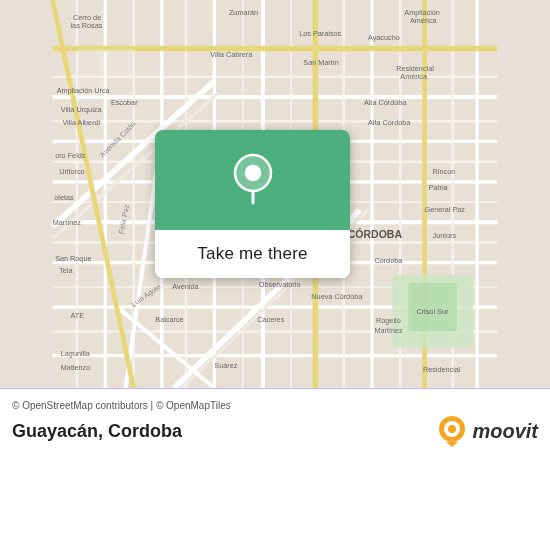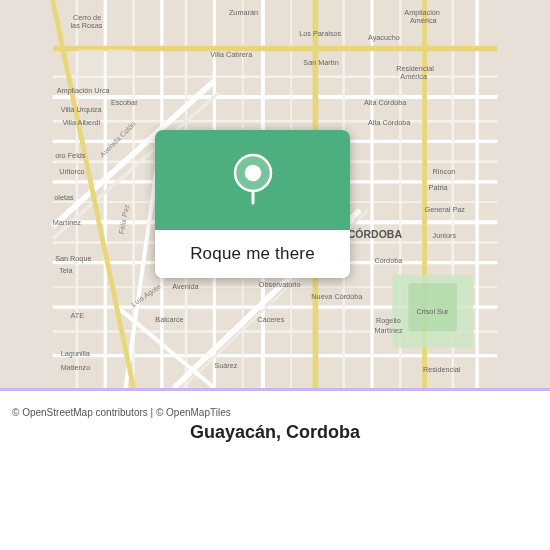--- a/index.html
+++ b/index.html
@@ -67,34 +67,33 @@
 
     
     #bottom-bar {
       width: 550px;
       height: 70px;
       background: white;
       display: flex;
       flex-direction: column;
       justify-content: center;
       padding: 0 12px;
-      border-top: 3px solid #c4b5fd;
+      border-top: 1px solid #c4b5fd;
     }
 
     #attribution-text {
       font-size: 10px;
       color: #555;
       margin-bottom: 4px;
     }
 
     #bottom-row {
       display: flex;
       align-items: center;
       justify-content: space-between;
-      flex-direction: column;
     }
 
     #location-name {
       font-size: 18px;
       font-weight: 600;
       color: #222;
     }
 
     #moovit-logo {
       display: flex;
@@ -244,22 +243,31 @@
 
   
   <div id="popup-card">
     <div id="popup-green-section">
       <svg id="popup-pin-icon" viewBox="0 0 44 54" xmlns="http://www.w3.org/2000/svg">
         <circle cx="22" cy="20" r="18" fill="rgba(255,255,255,0.25)" stroke="white" stroke-width="2.5"></circle>
         <circle cx="22" cy="20" r="8" fill="white" stroke="rgba(255,255,255,0.5)" stroke-width="1"></circle>
         <path d="M22 38 L22 50" stroke="white" stroke-width="3" stroke-linecap="round"></path>
       </svg>
     </div>
-    <button id="popup-button">Roque me there</button>
+    <button id="popup-button">Take me there</button>
   </div>
 </div>
 
 <div id="bottom-bar">
   <span id="attribution-text">© OpenStreetMap contributors | © OpenMapTiles</span>
   <div id="bottom-row">
     <span id="location-name">Guayacán, Cordoba</span>
+    <div id="moovit-logo">
+      <svg id="moovit-icon" viewBox="0 0 32 32" xmlns="http://www.w3.org/2000/svg">
+        <circle cx="16" cy="14" r="13" fill="#f5a623"></circle>
+        <circle cx="16" cy="14" r="8" fill="white"></circle>
+        <circle cx="16" cy="14" r="4" fill="#f5a623"></circle>
+        <path d="M10 27 L16 32 L22 27" fill="#f5a623"></path>
+      </svg>
+      <span id="moovit-text">moovit</span>
+    </div>
   </div>
 </div>
 
 </body></html>

